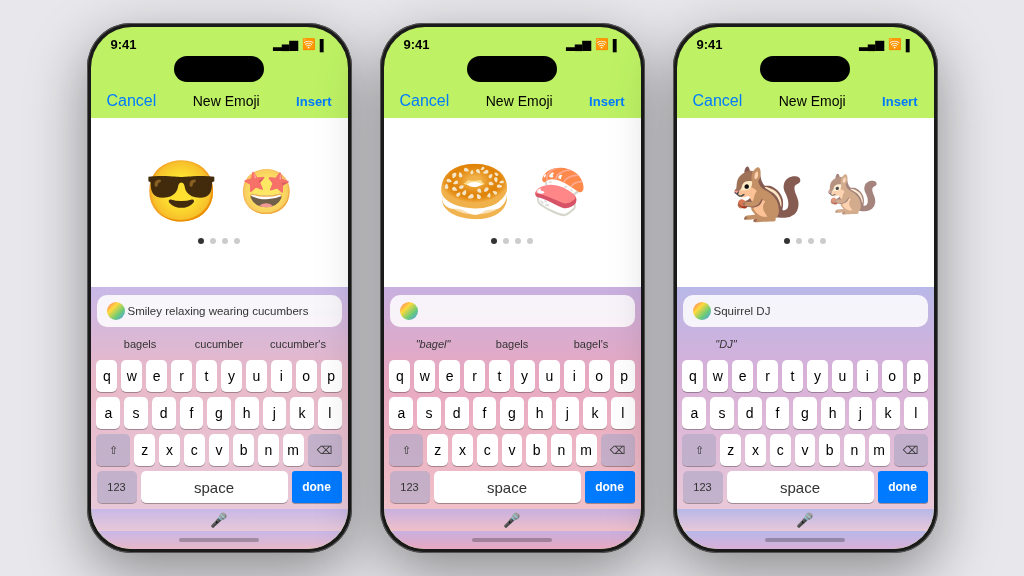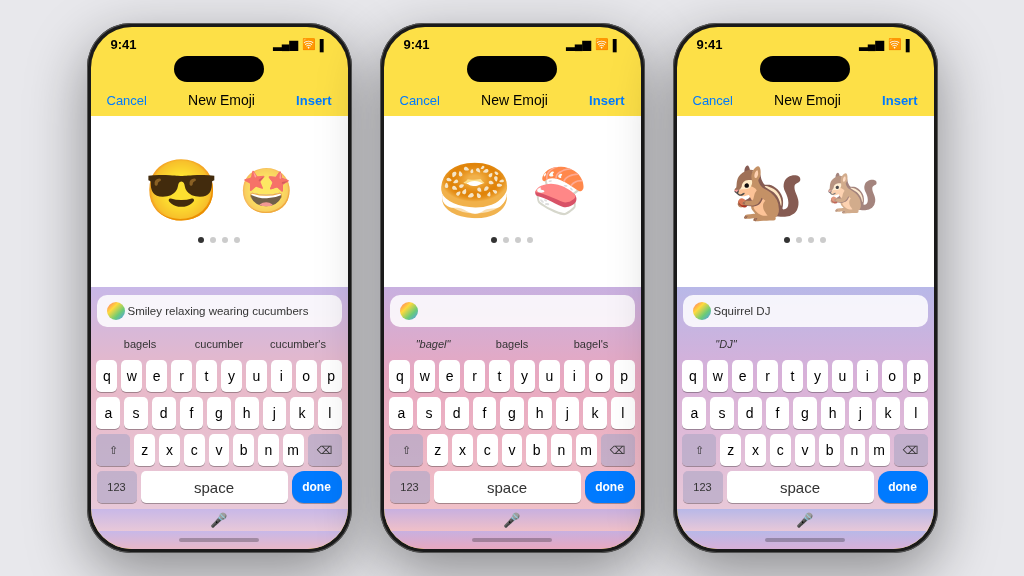--- a/index.html
+++ b/index.html
@@ -26,21 +26,21 @@
       border-radius: 44px;
       padding: 4px;
       box-shadow: 0 20px 60px rgba(0,0,0,0.4), inset 0 0 0 1px #555;
       position: relative;
     }
     .phone-inner {
       width: 100%;
       height: 100%;
       border-radius: 41px;
       overflow: hidden;
-      background: #fde047;
+      background: #bef264;
       position: relative;
       display: flex;
       flex-direction: column;
     }
     
     .status-bar {
       display: flex;
       justify-content: space-between;
       align-items: center;
       padding: 10px 20px 4px 20px;
@@ -63,21 +63,21 @@
     
     .nav-bar {
       display: flex;
       justify-content: space-between;
       align-items: center;
       padding: 6px 16px 8px;
       flex-shrink: 0;
     }
     .nav-cancel {
       color: #007AFF;
-      font-size: 13px;
+      font-size: 16px;
       font-weight: 400;
     }
     .nav-title {
       font-size: 14px;
       font-weight: 400;
       color: #000;
     }
     .nav-insert {
       color: #007AFF;
       font-size: 13px;
@@ -210,21 +210,21 @@
       flex: 1;
       display: flex;
       align-items: center;
       justify-content: center;
       font-size: 15px;
       color: #333;
       box-shadow: 0 1px 0 rgba(0,0,0,0.3);
     }
     .key-done {
       background: #007AFF;
-      border-radius: 12px;
+      border-radius: 3px;
       height: 32px;
       display: flex;
       align-items: center;
       justify-content: center;
       font-size: 12px;
       font-weight: 600;
       color: #fff;
       width: 50px;
       box-shadow: 0 1px 0 rgba(0,0,0,0.3);
     }

